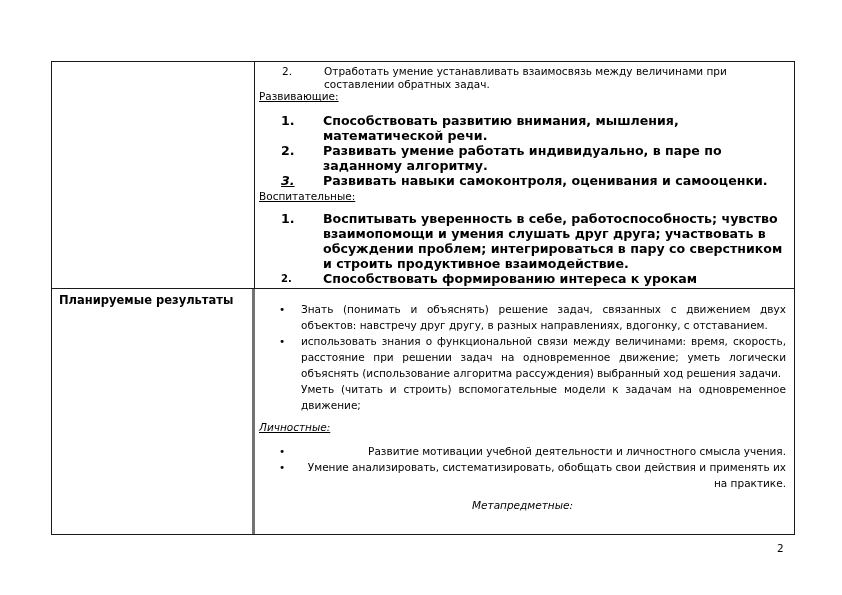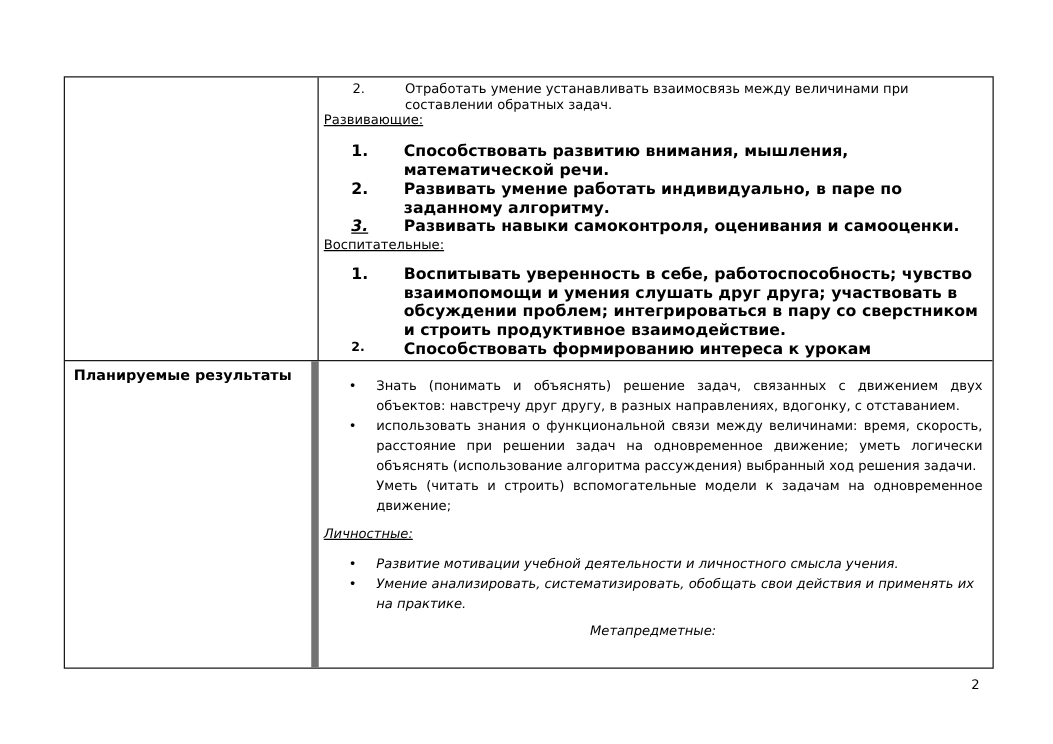--- a/index.html
+++ b/index.html
@@ -11,21 +11,21 @@
   .page { position:relative; width:842px; height:595px; background:#fff; overflow:hidden; }
 
   .doc-table {
     position:absolute; left:51px; top:61px; width:744px; height:474px;
     display:grid; grid-template-columns:203px 1fr; grid-template-rows:227px 1fr;
     border:1px solid #1a1a1a; box-sizing:border-box;
   }
   .cell { box-sizing:border-box; overflow:hidden; }
   .c-r1-left  { border-right:1px solid #1a1a1a; border-bottom:1px solid #1a1a1a; }
   .c-r1-right { border-bottom:1px solid #1a1a1a; padding:3px 10px 0 4px; }
-  .c-r2-left  { border-right:6px solid #737373; padding:4px 10px 0 7px; }
+  .c-r2-left  { border-right:3px solid #737373; padding:4px 10px 0 7px; }
   .c-r2-right { padding:4px 8px 0 4px; }
 
   
   .small-text { font-size:10.5px; line-height:12.5px; }
   .num-item { display:flex; }
   .num-item .marker { flex:none; width:14px; margin-left:23px; }
   .num-item .itext  { flex:1;margin-left:28px; }
   .heading-underline { font-size:10.5px; line-height:13px; text-decoration:underline; }
   .bold-list { font-weight:bold; font-size:12.6px; line-height:15px; margin-top:10px; margin-bottom:2px; }
   .bold-list .marker { width:14px; margin-left:22px; }
@@ -36,21 +36,21 @@
   
   .results-title { font-weight:bold; font-size:11.5px; line-height:14px; }
   .results-desc  { font-style:italic; font-size:10.5px; line-height:17px; margin-top:9px; }
 
   
   .h-italic { font-style:italic; text-decoration:underline; font-size:10.5px; line-height:16px; }
   .bullet-list { font-size:10.5px; line-height:16px; margin-top:8px; margin-bottom:6px; }
   .bullet-item { display:flex; }
   .bullet-item .b { flex:none; width:22px; margin-left:20px; }
   .bullet-item .btext { flex:1; text-align:justify; }
-  .bullet-list.plain .btext { text-align:left;font-style:italic; }
+  .bullet-list.plain .btext { text-align:right; }
   .meta-heading { font-style:italic; font-size:10.5px; line-height:16px; margin-top:3px;text-align:center; }
 
   .page-number { position:absolute; left:777px; top:542px; font-size:10.5px; line-height:13px; }
 </style>
 </head>
 <body>
 
 <div class="page">
   <div class="doc-table">
 

